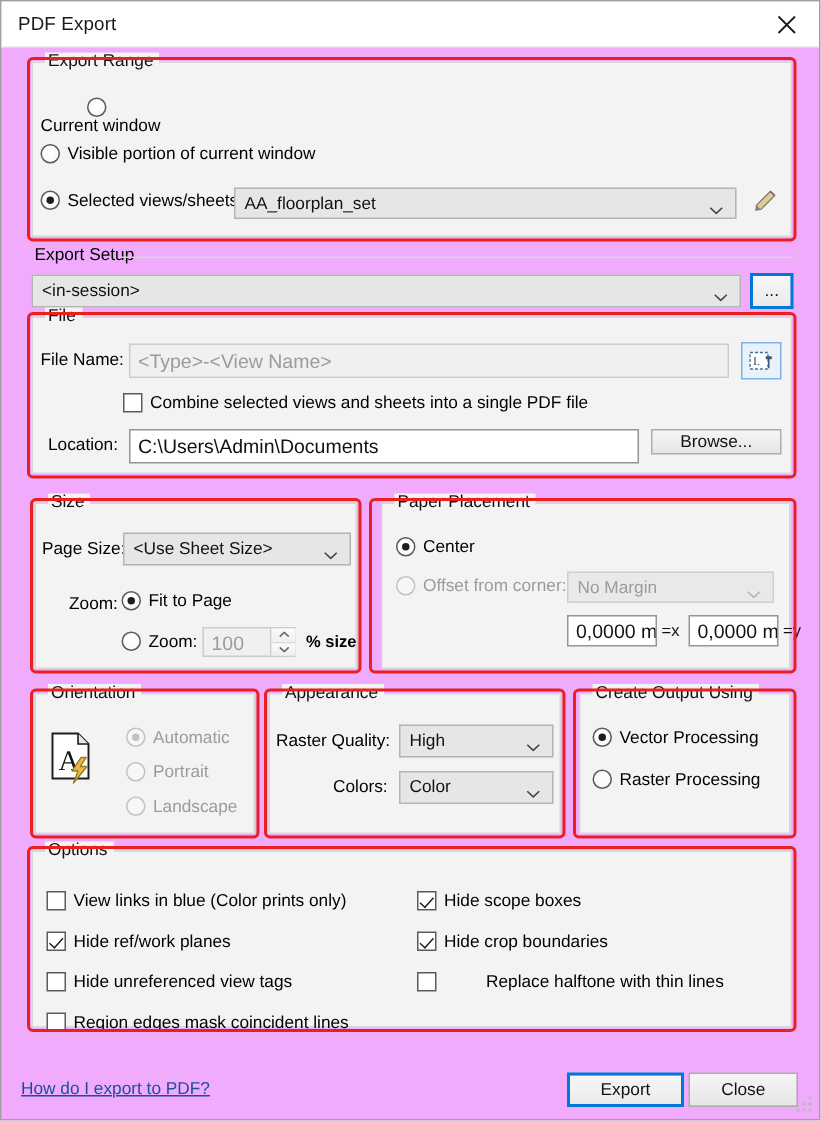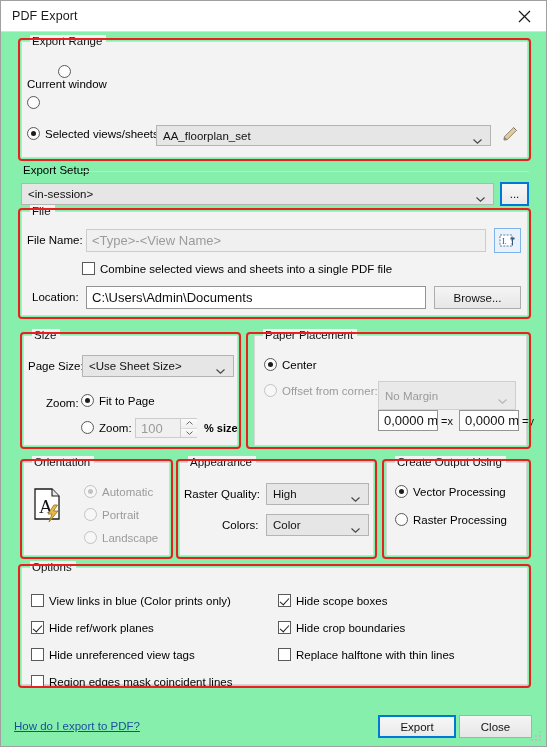--- a/index.html
+++ b/index.html
@@ -8,21 +8,21 @@
     width: 547px; height: 747px;
     overflow: hidden;
     font-family: "Liberation Sans", sans-serif;
     font-size: 11.5px;
     color: #000;
     background: #f0f0f0;
   }
   #dialog {
     position: relative;
     width: 547px; height: 747px;
-    background: #86efac;
+    background: #f0abfc;
     border: 1px solid #a0a0a0;
   }
   
   #titlebar {
     height: 31px;
     background: #ffffff;
     border-bottom: 1px solid #dcdcdc;
     display: flex;
     align-items: center;
     padding: 0 0 0 11px;
@@ -228,20 +228,21 @@
   <div class="group" style="left:20px; top:40px; width:507px; height:117px;">
     <span class="legend">Export Range</span>
 
     <div class="radio" style="left:5px; top:23px;flex-direction:column;">
       <span class="dot"></span>
       <span>Current window</span>
     </div>
 
     <div class="radio" style="left:5px; top:54px;">
       <span class="dot"></span>
+      <span>Visible portion of current window</span>
     </div>
 
     <div class="radio" style="left:5px; top:85px;">
       <span class="dot on"></span>
       <span>Selected views/sheets</span>
     </div>
 
     <div class="combo" style="left:134px; top:83px; width:335px; height:21px;">
       <span>AA_floorplan_set</span>
       <span class="arrow">
@@ -294,21 +295,21 @@
 
     <div class="check" style="left:60px; top:50px;">
       <span class="box"></span>
       <span>Combine selected views and sheets into a single PDF file</span>
     </div>
 
     <div class="lbl" style="left:10px; top:79px;">Location:</div>
     <div class="input" style="left:64px; top:74px; width:340px; height:23px;">
       <span>C:\Users\Admin\Documents</span>
     </div>
-    <div class="btn" style="left:412px; top:74px; width:87px; height:23px;">
+    <div class="btn" style="left:412px; top:74px; width:87px; height:17px;">
       <span>Browse...</span>
     </div>
   </div>
   <div class="redbox" style="left:17px; top:207px; width:513px; height:111px;"></div>
 
   <div class="group" style="left:22px; top:334px; width:215px; height:111px;">
     <span class="legend">Size</span>
 
     <div class="lbl" style="left:4px; top:24px;">Page Size:</div>
     <div class="combo" style="left:58px; top:19px; width:152px; height:22px;">
@@ -354,21 +355,21 @@
 
     <div class="radio" style="left:9px; top:22px;">
       <span class="dot on"></span>
       <span>Center</span>
     </div>
 
     <div class="radio disabled" style="left:9px; top:48px;">
       <span class="dot disabled"></span>
       <span>Offset from corner:</span>
     </div>
-    <div class="combo disabled" style="left:123px; top:45px; width:138px; height:29px;">
+    <div class="combo disabled" style="left:123px; top:45px; width:138px; height:21px;">
       <span>No Margin</span>
       <span class="arrow">
         <svg width="9" height="5" viewBox="0 0 9 5">
             <path d="M0.5 0.5 L4.5 4.2 L8.5 0.5" stroke="#b5b5b5" stroke-width="1.1" fill="none"></path>
           </svg>
       </span>
     </div>
 
     <div class="input numdim" style="left:123px; top:74px; width:60px; height:21px;">
       <span>0,0000 mr</span>
@@ -469,21 +470,21 @@
     </div>
 
     <div class="check" style="left:256px; top:26px;">
       <span class="box on"></span>
       <span>Hide scope boxes</span>
     </div>
     <div class="check" style="left:256px; top:53px;">
       <span class="box on"></span>
       <span>Hide crop boundaries</span>
     </div>
-    <div class="check" style="left:256px; top:80px;">
+    <div class="check" style="left:256px; top:80px;gap:28px;">
       <span class="box"></span>
       <span>Replace halftone with thin lines</span>
     </div>
   </div>
   <div class="redbox" style="left:17px; top:563px; width:513px; height:124px;"></div>
 
   <div class="link" style="left:13px; top:719px;">How do I export to PDF?</div>
   <div class="btn focus" style="left:377px; top:714px; width:78px; height:23px;">
     <span>Export</span>
   </div>

